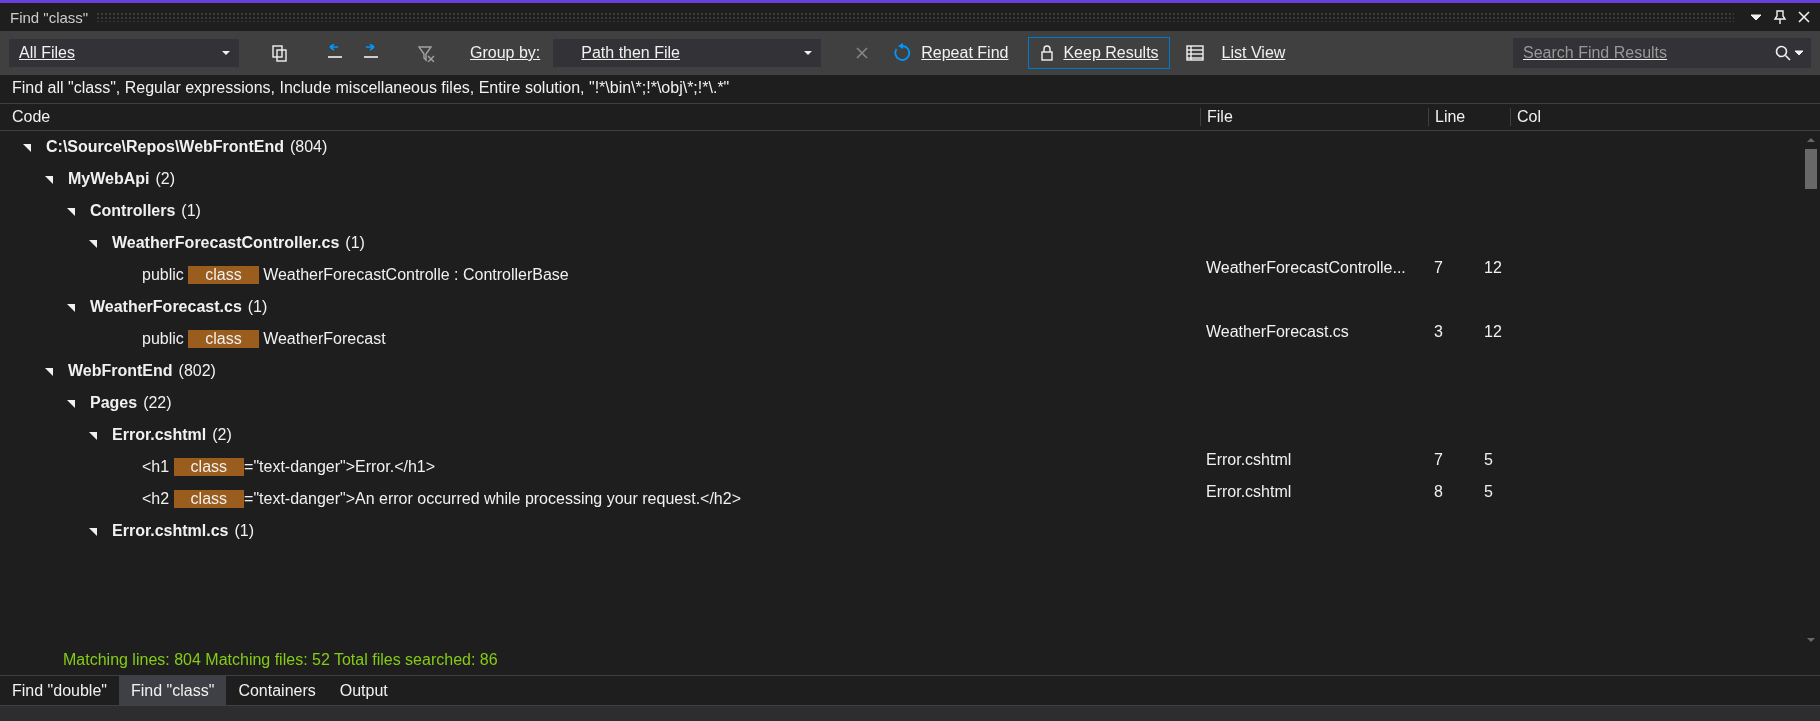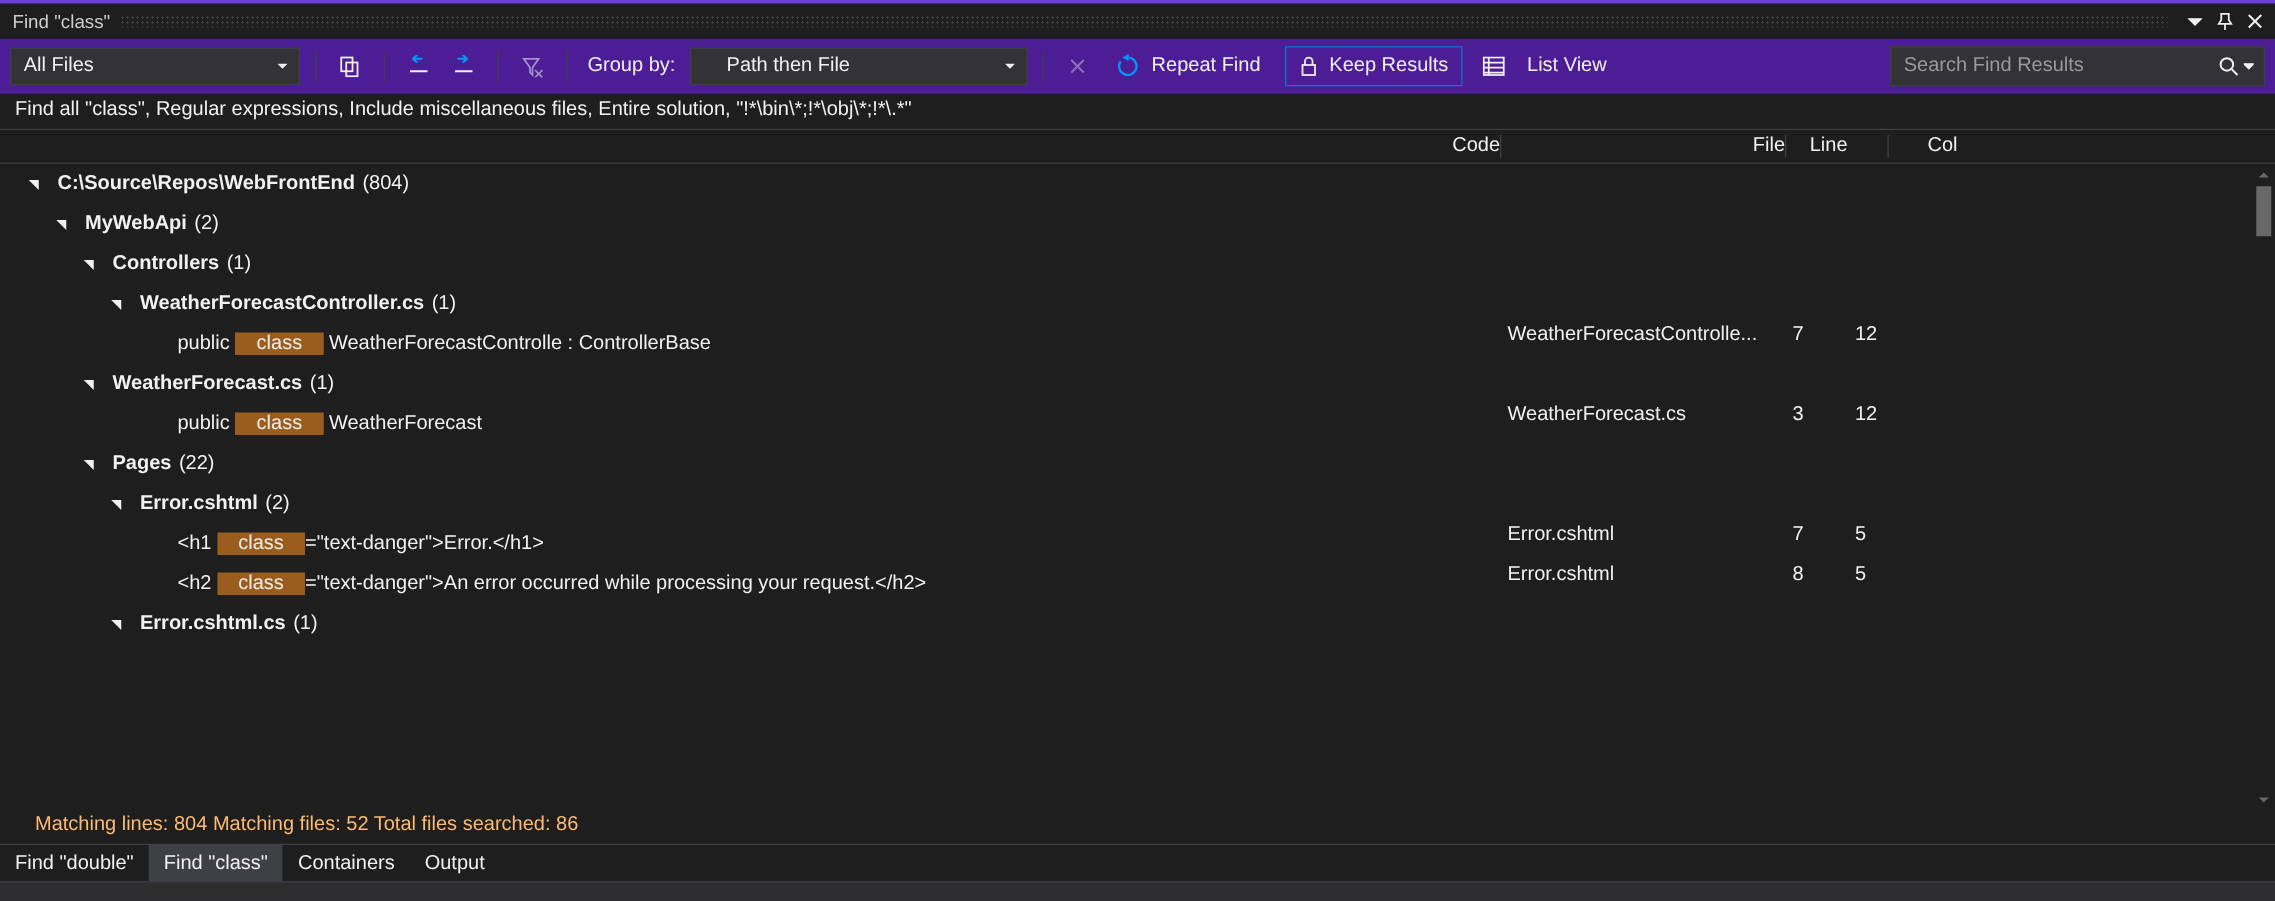--- a/index.html
+++ b/index.html
@@ -39,21 +39,22 @@
     background-position: 0 4px;
   }
   .titlebar .ctrl { width: 20px; height: 20px; display:flex; align-items:center; justify-content:center; margin-left:4px; fill:#f1f1f1; stroke:#f1f1f1; }
   
   .toolbar {
     display: flex;
     align-items: center;
     height: 44px;
     padding: 0 8px;
     gap: 6px;
-    background: #4c1d95;
+    background: #404040;
+    text-decoration: underline;
   }
   .dropdown {
     display: flex;
     align-items: center;
     justify-content: space-between;
     background: #333337;
     border: 1px solid #3f3f46;
     height: 30px;
     padding: 0 8px 0 10px;
     color: #f1f1f1;
@@ -82,21 +83,21 @@
     background:#333337; border:1px solid #3f3f46;
     height:32px; width:300px; padding:0 8px 0 10px;
     color:#999;
   }
   .searchbox svg { stroke:#f1f1f1; }
   .desc { padding: 4px 10px 6px 12px; color:#f1f1f1; font-size:16px; }
   
   .colheader {
     display:flex; align-items:center; height:28px;
     border-top:1px solid #3f3f46; border-bottom:1px solid #3f3f46;
-    font-size:16px; color:#f1f1f1;text-align:right;
+    font-size:16px; color:#f1f1f1;
   }
   .col-code { flex: 0 0 1200px; padding-left:12px; }
   .col-file { flex: 0 0 228px; border-left:1px solid #3f3f46; padding-left:6px; }
   .col-line { flex: 0 0 50px; border-left:1px solid #3f3f46; padding-left:6px; }
   .col-col  { flex: 0 0 56px; border-left:1px solid #3f3f46; padding-left:6px;margin-left:32px; }
   .col-scroll { flex: 1 1 auto; border-left:1px solid #3f3f46; }
   
   .results { flex:1 1 auto; overflow:hidden; position:relative; }
   .results .rows { position:absolute; inset:0 18px 0 0; }
   .scrollbar { position:absolute; top:0; right:0; width:18px; bottom:0; background:#1e1e1e; }
@@ -116,21 +117,21 @@
   .group-row .code .count { font-weight:400; }
   .indent { display:inline-block; }
   .i0{width:14px}.i1{width:36px}.i2{width:58px}.i3{width:80px}.i4{width:142px}
   .caret { width:14px; height:14px; margin-right:6px; display:inline-flex; align-items:center; justify-content:center; }
   .caret svg { fill:#f1f1f1; }
   .row .file { flex:0 0 228px; padding-left:6px; overflow:hidden; white-space:nowrap; text-overflow:ellipsis; }
   .row .line { flex:0 0 50px; padding-left:6px; }
   .row .col  { flex:0 0 56px; padding-left:6px; }
   .hl { background:#9a5d1e; padding:0 17px; }
   
-  .status { height:26px; padding: 2px 28px; font-size:16px; color:#fdba74; }
+  .status { height:26px; padding: 2px 28px; font-size:16px; color:#84cc16;margin-left:35px; }
   
   .tabs { display:flex; height:30px; border-top:1px solid #3f3f46; align-items:stretch; }
   .tab { padding:4px 12px; font-size:16px; color:#f1f1f1; display:flex; align-items:center; }
   .tab.active { background:#3f3f46; }
   .bottom-gap { height:16px; background:#2d2d30; border-top:1px solid #3f3f46; }
 </style>
 </head>
 <body>
 
 <div class="window">
@@ -322,20 +323,32 @@
             </span>
             <span>WeatherForecast.cs</span>
             <span class="count">  (1)</span>
           </div>
         </div>
         <div class="row match-row">
           <div class="code" style="flex: 0 0 1200px;"><span class="indent i4"></span><span>public </span><span class="hl">class</span><span> WeatherForecast</span></div>
           <div class="file">WeatherForecast.cs</div>
           <div class="line">3</div>
           <div class="col">12</div>
+        </div>
+        <div class="row group-row">
+          <div class="code" style="flex: 0 0 1200px;">
+            <span class="indent i1"></span>
+            <span class="caret">
+              <svg width="10" height="10" viewBox="0 0 10 10">
+                <path d="M1 2 L9 2 L9 10 Z"></path>
+              </svg>
+            </span>
+            <span>WebFrontEnd</span>
+            <span class="count">  (802)</span>
+          </div>
         </div>
         <div class="row group-row">
           <div class="code" style="flex: 0 0 1200px;">
             <span class="indent i2"></span>
             <span class="caret">
               <svg width="10" height="10" viewBox="0 0 10 10">
                 <path d="M1 2 L9 2 L9 10 Z"></path>
               </svg>
             </span>
             <span>Pages</span>

